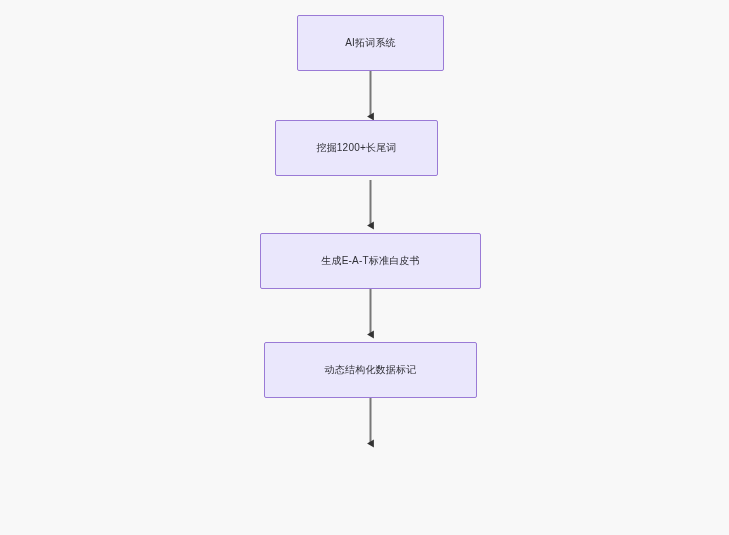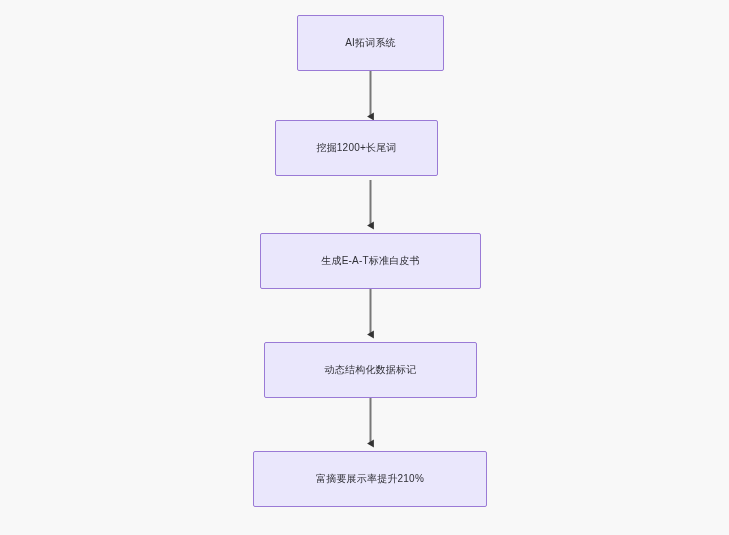--- a/index.html
+++ b/index.html
@@ -75,17 +75,14 @@
   </div>
 
   <div class="node" id="n3" style="left:260px; top:233px; width:221px; height:56px;">
     <span class="node-label">生成E-A-T标准白皮书</span>
   </div>
 
   <div class="node" id="n4" style="left:264px; top:342px; width:213px; height:56px;text-align:right;">
     <span class="node-label">动态结构化数据标记</span>
   </div>
 
-  <div class="node" id="n5" style="left:253px; top:451px; width:234px; height:56px;">
-    <span class="node-label">富摘要展示率提升210%</span>
-  </div>
 
 </div>
 
 </body></html>

